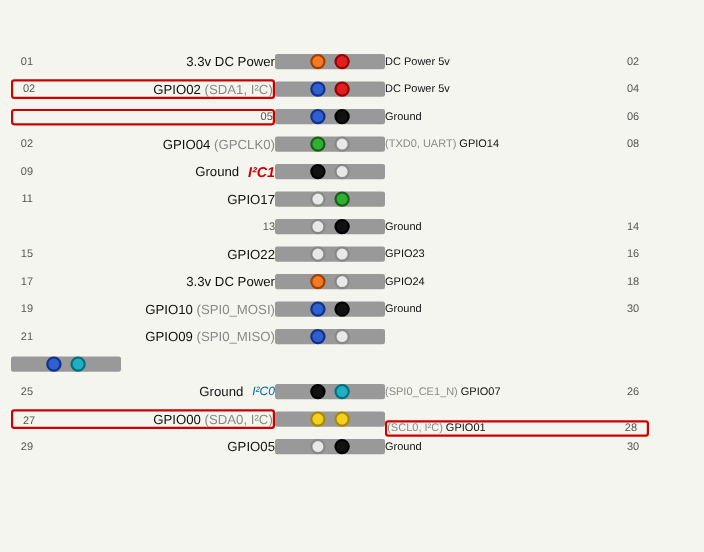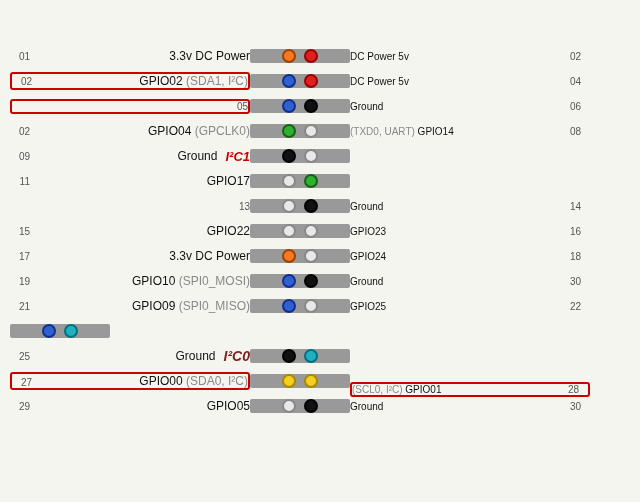--- a/index.html
+++ b/index.html
@@ -244,40 +244,40 @@
       </div>
       <div class="full-row">
         <div class="left-side">
           <span class="pin-num">21</span>
           <span class="pin-name">GPIO09 <span style="color:#888">(SPI0_MISO)</span></span>
         </div>
         <div style="width: 100px; background: rgb(153, 153, 153); display: flex; flex-direction: row; justify-content: center; align-items: center; gap: 8px; border-radius: 2px;">
           <span class="pin-dot c-blue"></span>
           <span class="pin-dot c-white"></span>
         </div>
-        <div class="right-side">
-          <span class="pin-name-right">GPIO25</span>
-          <span class="pin-num-right">22</span>
-        </div>
       </div>
       <div class="full-row">
         <div style="width: 100px; background: rgb(153, 153, 153); display: flex; flex-direction: row; justify-content: center; align-items: center; gap: 8px; border-radius: 2px;">
           <span class="pin-dot c-blue"></span>
           <span class="pin-dot c-cyan"></span>
         </div>
       </div>
       <div class="full-row">
         <div class="left-side">
           <span class="pin-num">25</span>
           <span class="pin-name">Ground</span>
-          <span style="color: #7f1d1d; font-size: 14px; font-weight: bold; font-style: italic; margin-left: 4px;">I²C0</span>
+          <span style="color: #0369a1; font-size: 11px; font-weight: normal; font-style: italic; margin-left: 4px;">I²C0</span>
         </div>
         <div style="width: 100px; background: rgb(153, 153, 153); display: flex; flex-direction: row; justify-content: center; align-items: center; gap: 8px; border-radius: 2px;">
           <span class="pin-dot c-black"></span>
           <span class="pin-dot c-cyan"></span>
+        </div>
+        <div class="right-side">
+          <span class="pin-name-right"><span style="color:#888">(SPI0_CE1_N)</span> GPIO07</span>
+          <span class="pin-num-right">26</span>
         </div>
       </div>
       <div class="full-row">
         <div class="left-side" style="border: 2px solid rgb(204, 0, 0); border-radius: 3px; align-items: flex-end;">
           <span class="pin-num">27</span>
           <span class="pin-name">GPIO00 <span style="color:#888">(SDA0, I²C)</span></span>
         </div>
         <div style="width: 100px; background: rgb(153, 153, 153); display: flex; flex-direction: row; justify-content: center; align-items: center; gap: 8px; border-radius: 2px;">
           <span class="pin-dot c-yellow"></span>
           <span class="pin-dot c-yellow"></span>

